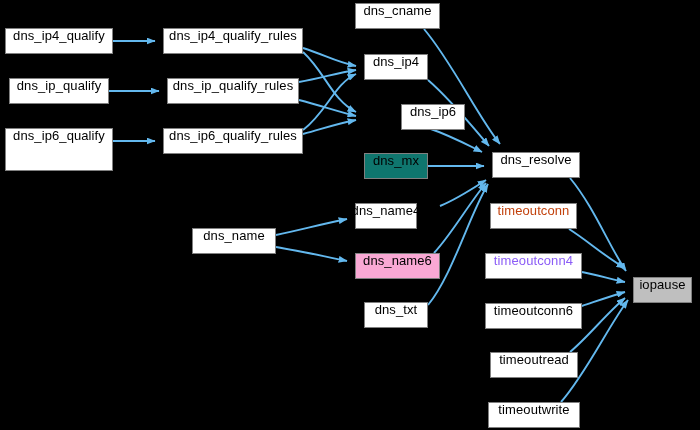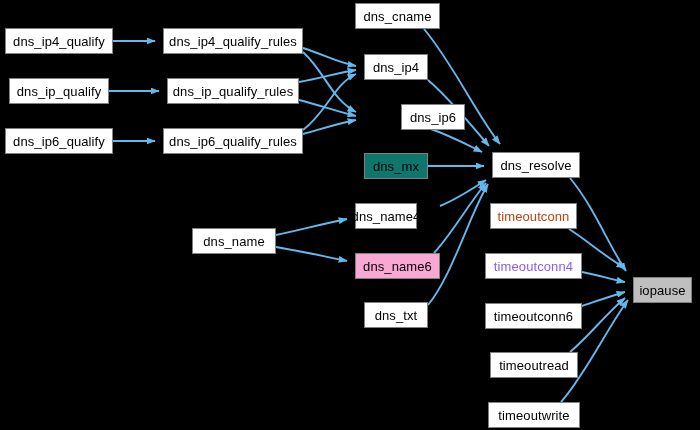--- a/index.html
+++ b/index.html
@@ -19,21 +19,21 @@
     position: absolute;
     left: 0;
     top: 0;
     width: 700px;
     height: 430px;
   }
   .graph-node {
     position: absolute;
     box-sizing: border-box;
     display: flex;
-    align-items: center;
+    align-items: flex-start;
     justify-content: center;
     border: 1px solid #808080;
     background: #ffffff;
     color: #000000;
     font-size: 13px;
     line-height: 1;
     white-space: nowrap;
     letter-spacing: 0.1px;
   }
   .graph-node.highlight {
@@ -81,21 +81,21 @@
         <path d="M561,402 C585,375 608,327 628,300" fill="none" stroke="#63b8ee" stroke-width="1.9" marker-end="url(#arrowhead)"></path>
       </g>
   </svg>
   <div id="node-group">
       <div class="graph-node" style="left: 5px; top: 28px; width: 108px; height: 26px; border-color: rgb(128, 128, 128); background: rgb(255, 255, 255); color: rgb(0, 0, 0);">
         <span class="node-label">dns_ip4_qualify</span>
       </div>
       <div class="graph-node" style="left: 9px; top: 78px; width: 100px; height: 26px; border-color: rgb(128, 128, 128); background: rgb(255, 255, 255); color: rgb(0, 0, 0);">
         <span class="node-label">dns_ip_qualify</span>
       </div>
-      <div class="graph-node" style="left: 5px; top: 128px; width: 108px; height: 26px; border-color: rgb(128, 128, 128); background: rgb(255, 255, 255); color: rgb(0, 0, 0);">
+      <div class="graph-node" style="left: 5px; top: 128px; width: 108px; height: 43px; border-color: rgb(128, 128, 128); background: rgb(255, 255, 255); color: rgb(0, 0, 0);">
         <span class="node-label">dns_ip6_qualify</span>
       </div>
       <div class="graph-node" style="left: 163px; top: 28px; width: 140px; height: 26px; border-color: rgb(128, 128, 128); background: rgb(255, 255, 255); color: rgb(0, 0, 0);">
         <span class="node-label">dns_ip4_qualify_rules</span>
       </div>
       <div class="graph-node" style="left: 167px; top: 78px; width: 132px; height: 26px; border-color: rgb(128, 128, 128); background: rgb(255, 255, 255); color: rgb(0, 0, 0);">
         <span class="node-label">dns_ip_qualify_rules</span>
       </div>
       <div class="graph-node" style="left: 163px; top: 128px; width: 140px; height: 26px; border-color: rgb(128, 128, 128); background: rgb(255, 255, 255); color: rgb(0, 0, 0);">
         <span class="node-label">dns_ip6_qualify_rules</span>

